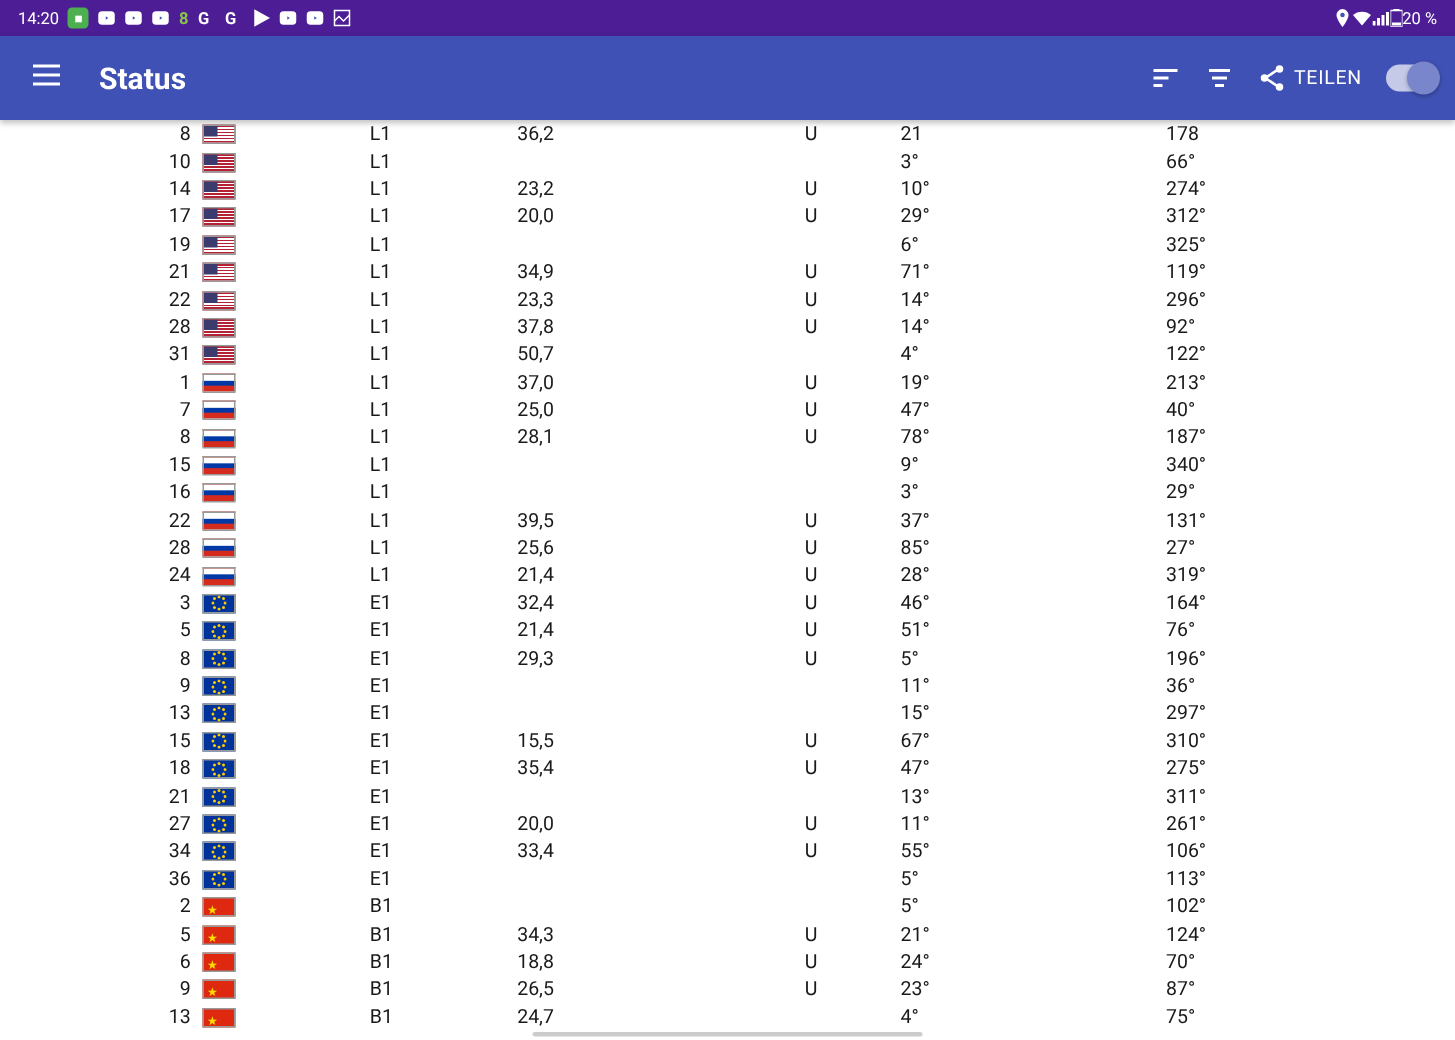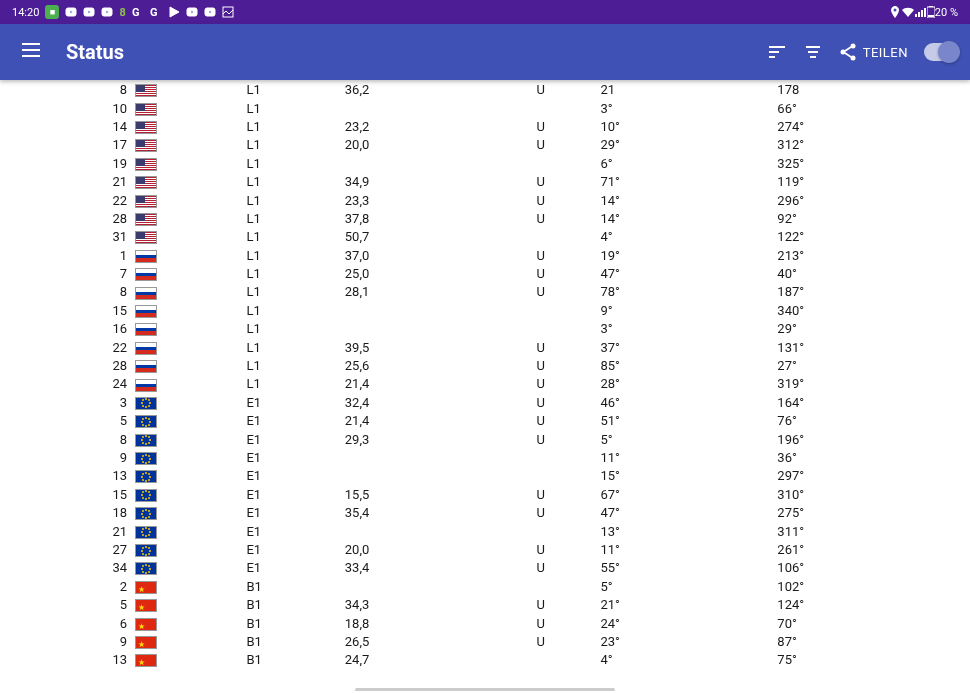--- a/index.html
+++ b/index.html
@@ -388,20 +388,29 @@
         <tr>
           <td class="c-id">34</td>
           <td class="c-flag"><span class="flag flag-eu"></span></td>
           <td class="c-sig">E1</td>
           <td class="c-snr">33,4</td>
           <td class="c-use">U</td>
           <td class="c-elev">55°</td>
           <td class="c-azim">106°</td>
         </tr>
         <tr>
+          <td class="c-id">36</td>
+          <td class="c-flag"><span class="flag flag-eu"></span></td>
+          <td class="c-sig">E1</td>
+          <td class="c-snr"></td>
+          <td class="c-use"></td>
+          <td class="c-elev">5°</td>
+          <td class="c-azim">113°</td>
+        </tr>
+        <tr>
           <td class="c-id">2</td>
           <td class="c-flag"><span class="flag flag-cn"></span></td>
           <td class="c-sig">B1</td>
           <td class="c-snr"></td>
           <td class="c-use"></td>
           <td class="c-elev">5°</td>
           <td class="c-azim">102°</td>
         </tr>
         <tr>
           <td class="c-id">5</td>

